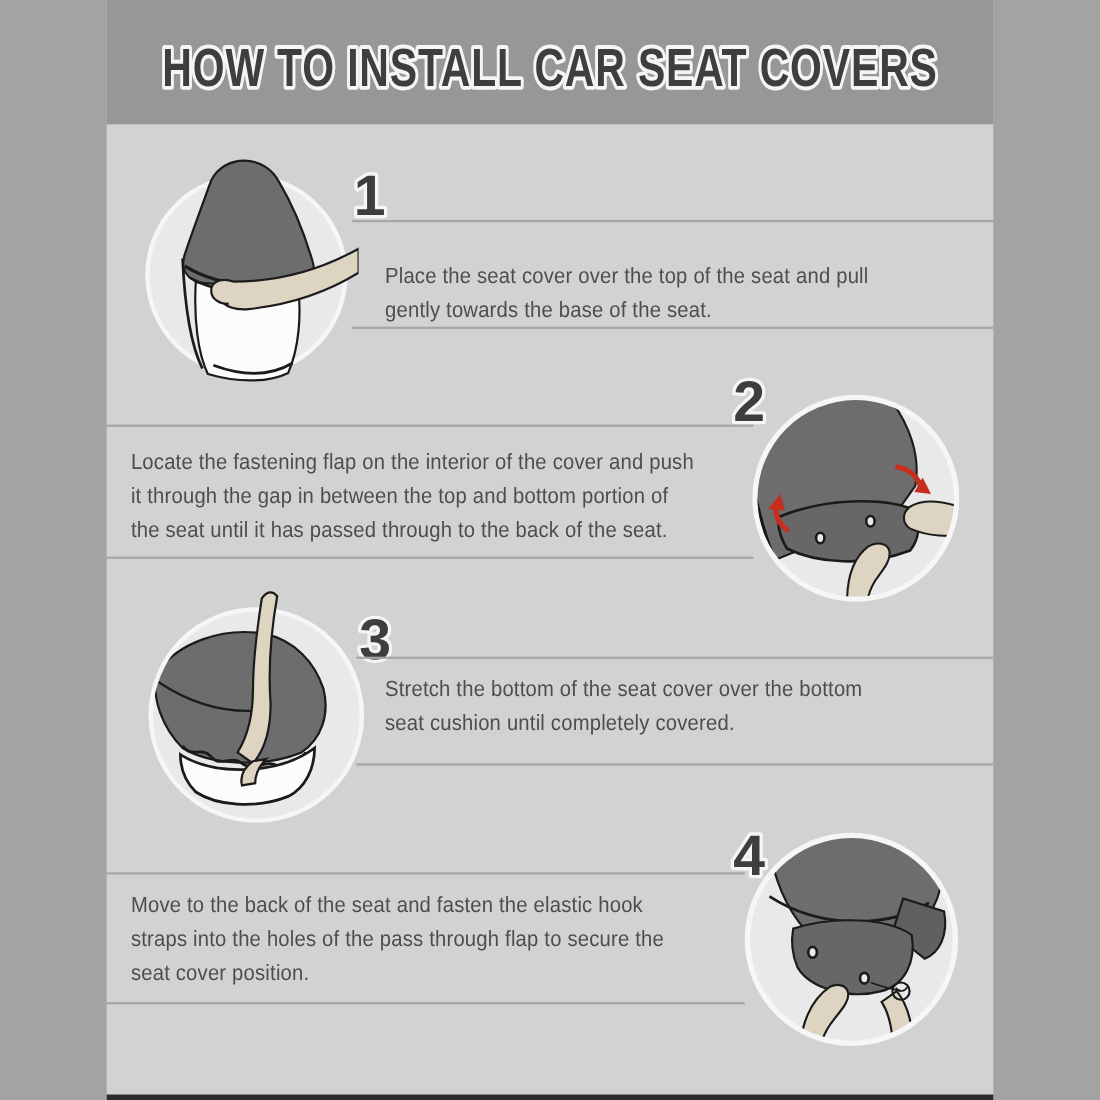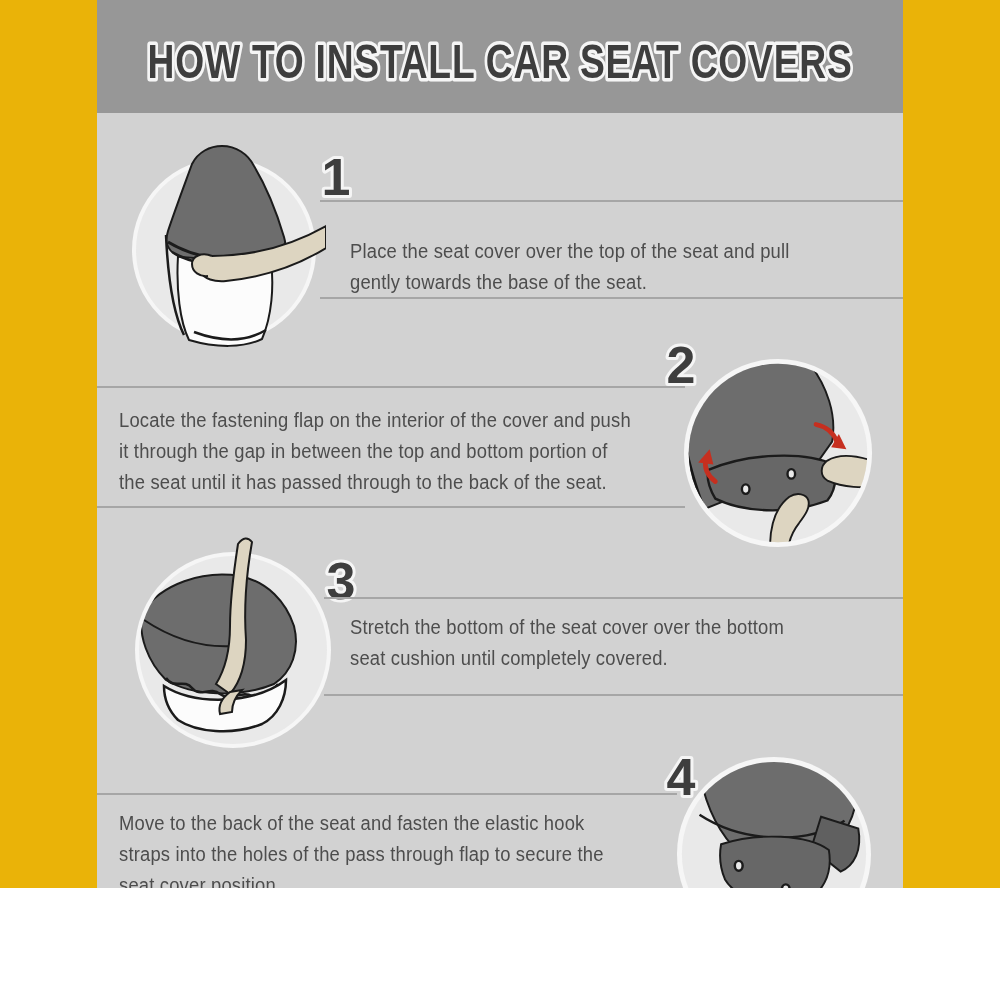--- a/index.html
+++ b/index.html
@@ -1,16 +1,16 @@
 <!DOCTYPE html>
 <html><head>
 <meta charset="utf-8">
 <style>
   html,body{margin:0;padding:0;background:#ffffff;}
-  .page{position:relative;width:1000px;height:888px;background:#eab308;overflow:hidden;
+  .page{position:relative;width:1000px;height:1000px;background:#a3a3a3;overflow:hidden;
         font-family:"Liberation Sans", sans-serif;}
   .content-bg{position:absolute;left:97px;top:0;width:806px;height:1000px;background:#d2d2d2;}
   .header-band{position:absolute;left:97px;top:0;width:806px;height:113px;background:#979797;}
   .header-band svg{display:block;}
   .footer-bar{position:absolute;left:97px;top:995px;width:806px;height:5px;background:#2c2c2c;}
 
   .illo{position:absolute;}
   .illo svg{display:block;}
   .step-num{position:absolute;width:64px;height:64px;}
   .divider{position:absolute;height:2px;background:#a6a6a6;}

